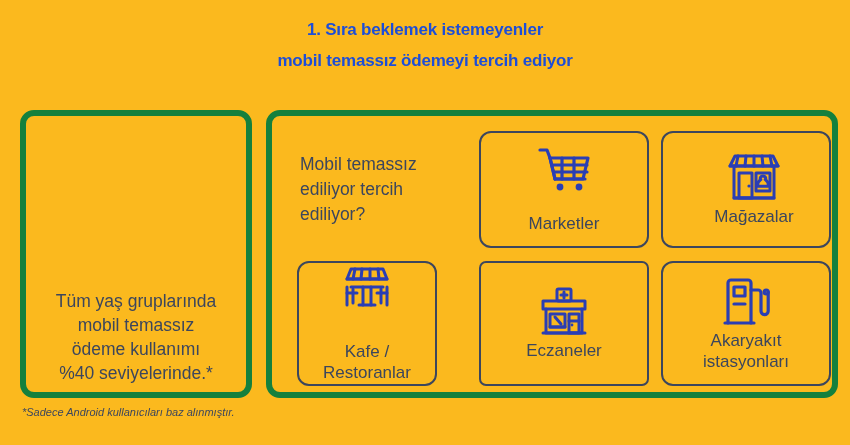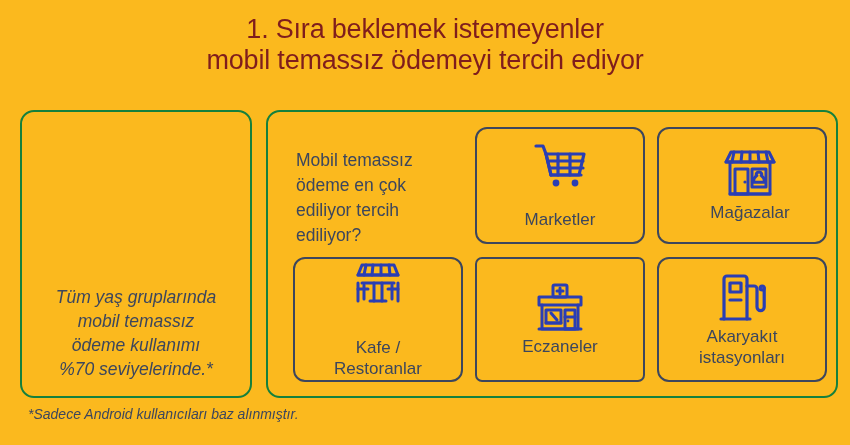--- a/index.html
+++ b/index.html
@@ -17,32 +17,32 @@
 
   
   .title-block {
     position: absolute;
     left: 0;
     top: 14px;
     width: 850px;
     text-align: center;
   }
   .title-line {
-    color: #7f1d1d;
-    font-size: 27px;
-    font-weight: normal;
+    color: #1d4ed8;
+    font-size: 17px;
+    font-weight: bold;
     line-height: 31px;
     letter-spacing: -0.2px;
     white-space: nowrap;
   }
 
   
   .panel {
     position: absolute;
-    border: 2px solid #15803d;
+    border: 6px solid #15803d;
     border-radius: 14px;
     box-sizing: border-box;
   }
   .panel-left {
     left: 20px;
     top: 110px;
     width: 232px;
     height: 288px;
   }
   .panel-right {
@@ -84,21 +84,21 @@
     position: absolute;
     left: 8px;
     right: 8px;
     top: 173px;
     text-align: center;
     color: #3C465D;
     font-size: 17.5px;
     line-height: 24px;
     font-weight: normal;
   }
-  .left-caption div { white-space: nowrap; font-style: italic; }
+  .left-caption div { white-space: nowrap; }
 
   
   .question {
     position: absolute;
     left: 28px;
     top: 36px;
     width: 180px;
     color: #3C465D;
     font-size: 17.5px;
     line-height: 25px;
@@ -125,59 +125,58 @@
     color: #3C465D;
     font-size: 17px;
     line-height: 21px;
     text-align: center;
     white-space: nowrap;
   }
 
   
   .card-marketler   { left: 207px; top: 15px;  width: 170px; height: 117px; gap: 16px; }
   .card-magazalar   { left: 389px; top: 15px;  width: 170px; height: 117px; padding-left: 16px; }
-  .card-kafe        { left: 25px;  top: 145px; width: 170px; height: 125px; gap: 24px; }
+  .card-kafe        { left: 25px;  top: 145px; width: 140px; height: 125px; gap: 24px; }
   .card-eczaneler   { left: 207px; top: 145px; width: 170px; height: 125px; border-radius: 7px; }
   .card-akaryakit   { left: 389px; top: 145px; width: 170px; height: 125px; }
 
   
   .footnote {
     position: absolute;
-    left: 28px;
+    left: 22px;
     top: 406px;
     color: #3C465D;
-    font-size: 14px;
+    font-size: 11px;
     font-style: italic;
     white-space: nowrap;
   }
 </style>
 </head>
 <body>
 
 <div class="title-block">
   <div class="title-line">1. Sıra beklemek istemeyenler</div>
   <div class="title-line">mobil temassız ödemeyi tercih ediyor</div>
 </div>
 
 <div class="panel panel-left">
 
 
   <div class="left-caption">
     <div>Tüm yaş gruplarında</div>
     <div>mobil temassız</div>
     <div>ödeme kullanımı</div>
-    <div>%70 seviyelerinde.*</div>
+    <div>%40 seviyelerinde.*</div>
   </div>
 </div>
 
 <div class="panel panel-right">
 
   <div class="question">
     <div>Mobil temassız</div>
-    <div>ödeme  en çok</div>
     <div>ediliyor tercih</div>
     <div>ediliyor?</div>
   </div>
 
   <div class="card card-marketler">
     <div class="card-icon">
       <svg width="56" height="48" viewBox="0 0 56 48" fill="none" stroke="#2A3EB4" stroke-width="3.2" stroke-linecap="round" stroke-linejoin="round">
         <path d="M4 5 h7 l3 8"></path>
         <path d="M14 13 h38 l-5 21 h-28 z"></path>
         <path d="M14 13 l5 21"></path>

